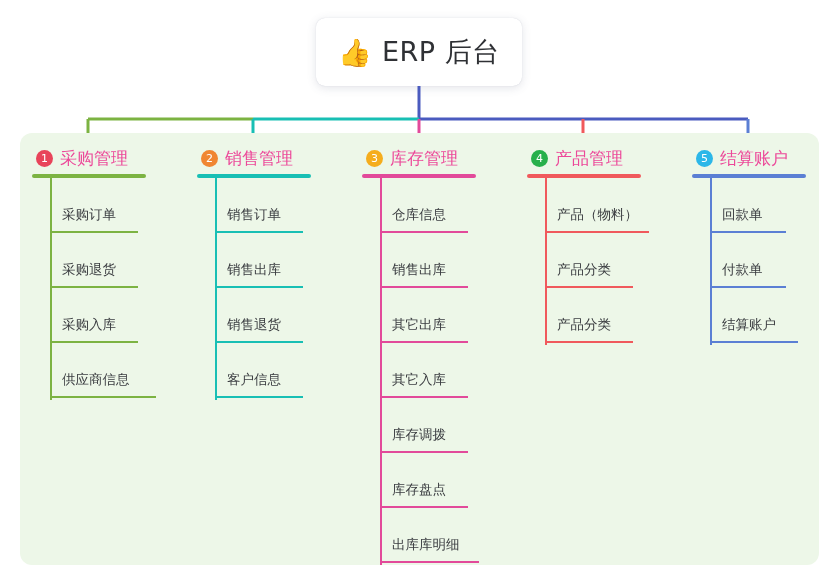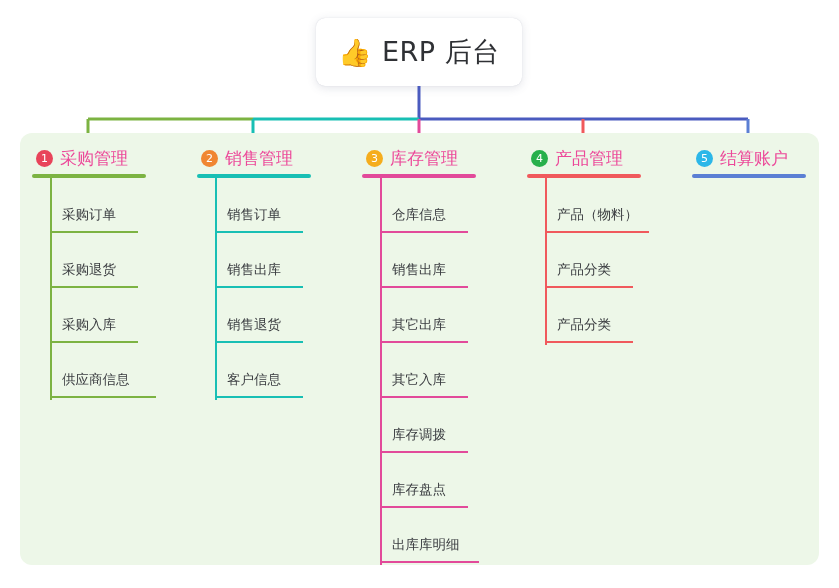--- a/index.html
+++ b/index.html
@@ -265,14 +265,29 @@
           <div class="leaf-rule" style="background: rgb(240, 89, 92); width: 88px;"></div>
         </div>
       </div>
     </div>
     <div class="branch" style="left: 692px;">
       <div class="branch-header">
         <span class="badge" style="background: rgb(44, 183, 232);">5</span>
         <span class="branch-title">结算账户</span>
       </div>
       <div class="header-rule" style="background: rgb(91, 127, 212); width: 114px;"></div>
+      <div class="leaf-list">
+        <div class="spine" style="background: rgb(91, 127, 212); height: 167px;"></div>
+        <div class="leaf">
+          <span class="leaf-label">回款单</span>
+          <div class="leaf-rule" style="background: rgb(91, 127, 212); width: 76px;"></div>
+        </div>
+        <div class="leaf">
+          <span class="leaf-label">付款单</span>
+          <div class="leaf-rule" style="background: rgb(91, 127, 212); width: 76px;"></div>
+        </div>
+        <div class="leaf">
+          <span class="leaf-label">结算账户</span>
+          <div class="leaf-rule" style="background: rgb(91, 127, 212); width: 88px;"></div>
+        </div>
+      </div>
     </div>
   </div>
 
 </body></html>

